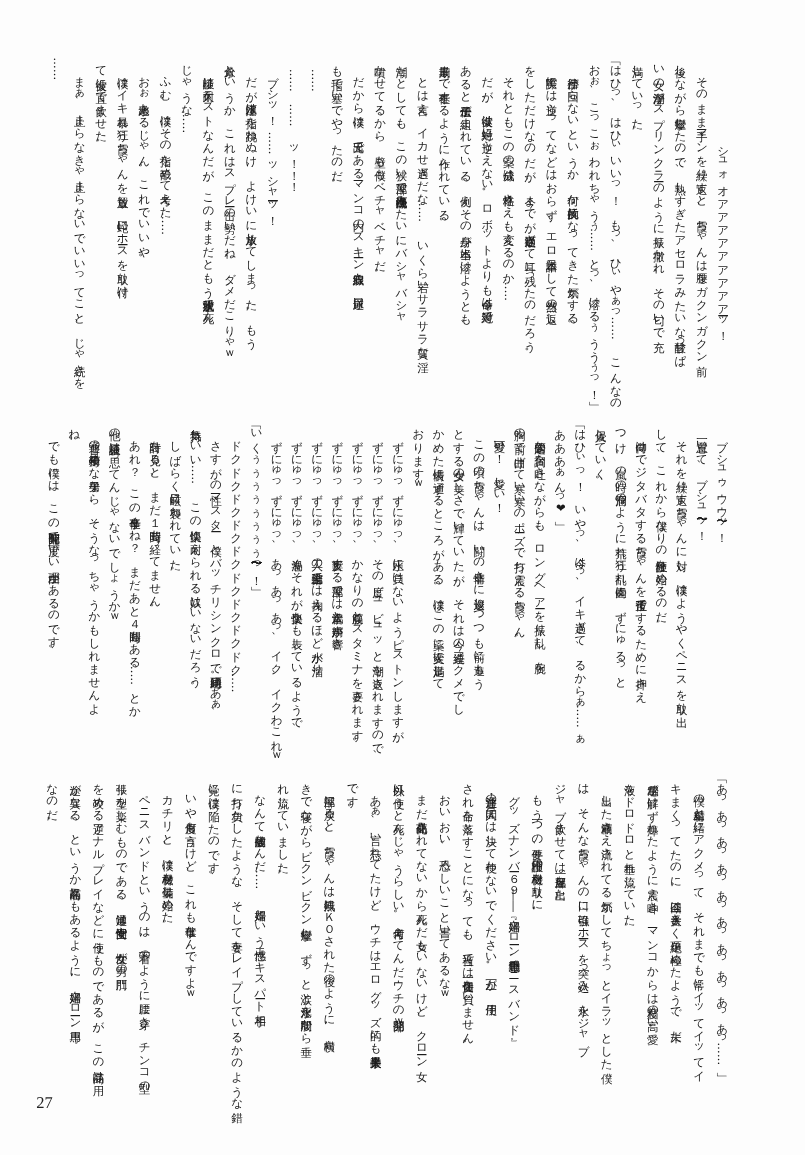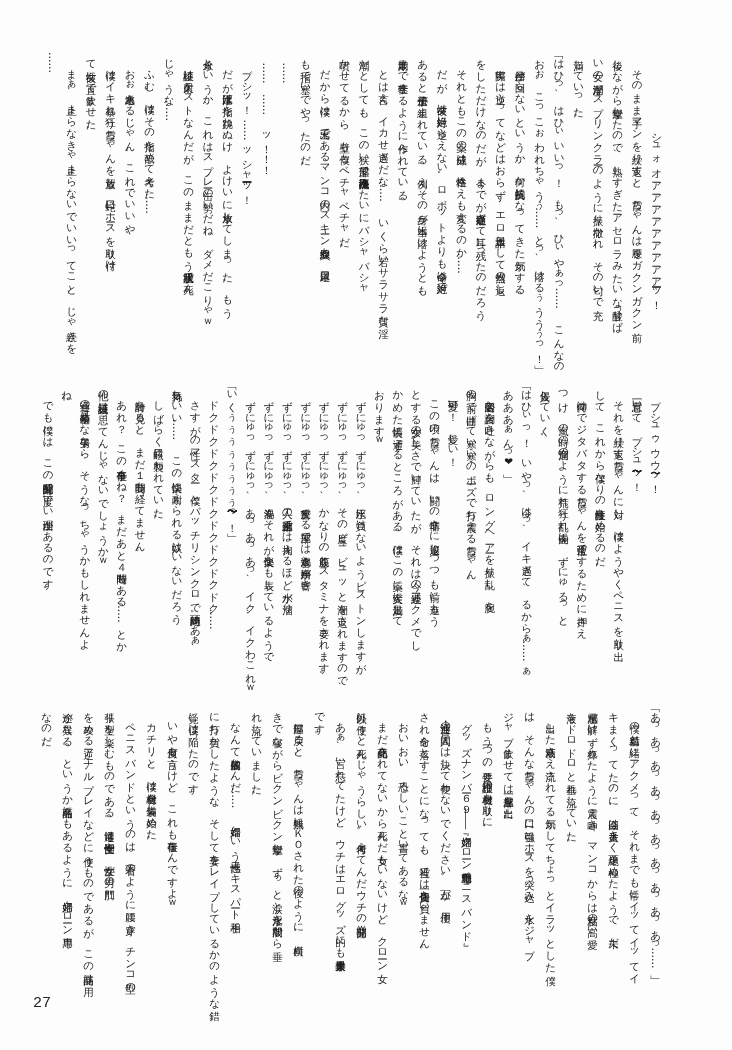--- a/index.html
+++ b/index.html
@@ -42,21 +42,21 @@
     right: 66px;
     height: 325px;
     line-height: 21px;
   }
   .page-number {
     position: absolute;
     left: 33px;
     top: 995px;
     font-size: 15px;
     color: #222222;
-    font-family: Liberation Mono, monospace;
+    font-family: Liberation Serif, serif;
   }
 </style>
 </head>
 <body>
 
 <div class="page">
 
   <div class="band band-top">　　　　　　　シュォオアアアアアアアアアーーッ！
 　そのまま手マンを繰り返すと、霞ちゃんは腰をガクンガクン前
 後しながら痙攣したので、熟しすぎたアセロラみたいな甘酸っぱ

